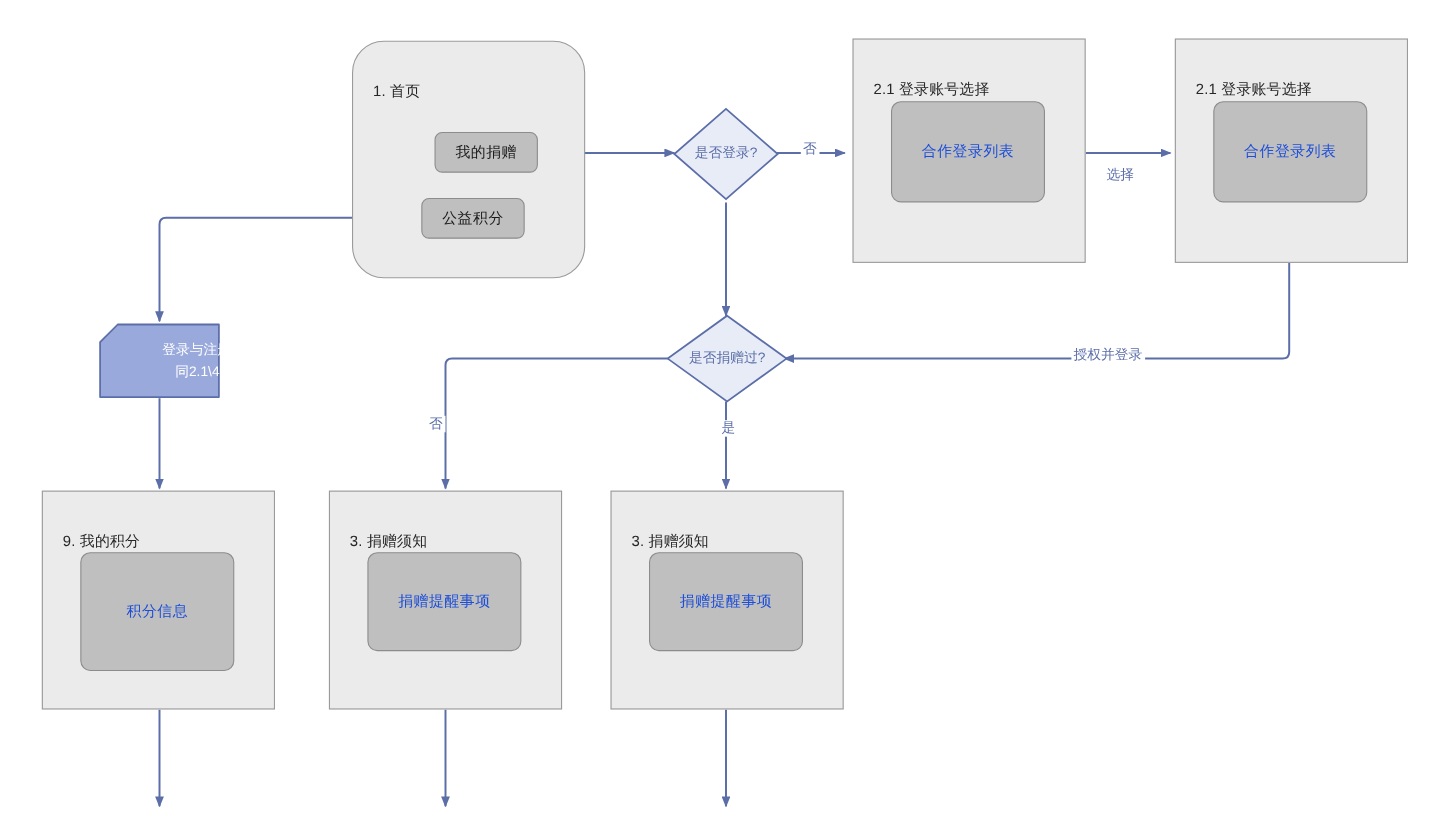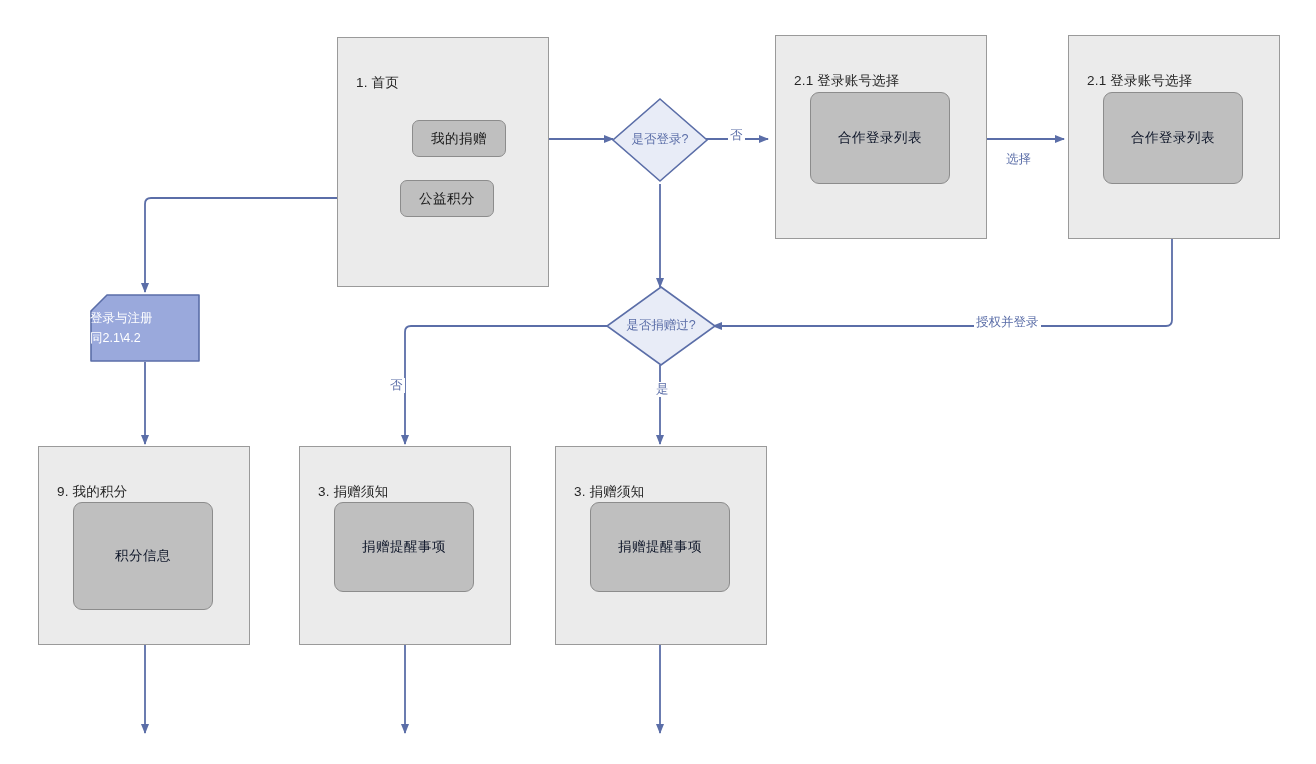--- a/index.html
+++ b/index.html
@@ -45,21 +45,21 @@
   
   .widget {
     position: absolute;
     background: #bfbfbf;
     border: 1px solid #8c8c8c;
     border-radius: 9px;
     box-sizing: border-box;
     display: flex;
     align-items: center;
     justify-content: center;
-    color: #0f172a;
+    color: #1d4ed8;
     font-size: 13.5px;
     letter-spacing: 0.5px;
   }
   .widget.dark-label {
     color: #1a1a1a;
     border-radius: 7px;
   }
   
   .diamond-wrap {
     position: absolute;
@@ -91,27 +91,27 @@
     position: absolute;
   }
   .card-shape svg {
     position: absolute;
     left: 0;
     top: 0;
     overflow: visible;
   }
   .card-text {
     position: absolute;
-    left: 0;
+    left: 10px;
     top: 0;
     width: 100%;
     height: 100%;
     display: flex;
     flex-direction: column;
-    align-items: flex-start;
+    align-items: flex-end;
     justify-content: center;
     color: #ffffff;
     font-size: 12.5px;
     line-height: 1.6;
     white-space: nowrap;
     pointer-events: none;
   }
   
   .edge-label {
     position: absolute;
@@ -163,21 +163,21 @@
        3. 捐赠须知 (right) --&gt;
       <path d="M660,365 L660,444" marker-end="url(#arrow)"></path>
 
       
       <path d="M145,645 L145,733" marker-end="url(#arrow)"></path>
       <path d="M405,645 L405,733" marker-end="url(#arrow)"></path>
       <path d="M660,645 L660,733" marker-end="url(#arrow)"></path>
     </g>
   </svg>
 
-  <div class="screen" style="left:337px; top:37px; width:212px; height:250px;">
+  <div class="screen" style="left:320px; top:37px; width:212px; height:216px;border-radius:29px;">
     <div class="screen-title">1. 首页</div>
     <div class="widget dark-label" style="left:62px; top:82px; width:94px; height:37px;margin-left:12px;">我的捐赠</div>
     <div class="widget dark-label" style="left:62px; top:142px; width:94px; height:37px;">公益积分</div>
   </div>
 
   <div class="screen" style="left:775px; top:35px; width:212px; height:204px;">
     <div class="screen-title">2.1 登录账号选择</div>
     <div class="widget" style="left:34px; top:56px; width:140px; height:92px;">合作登录列表</div>
   </div>
 

